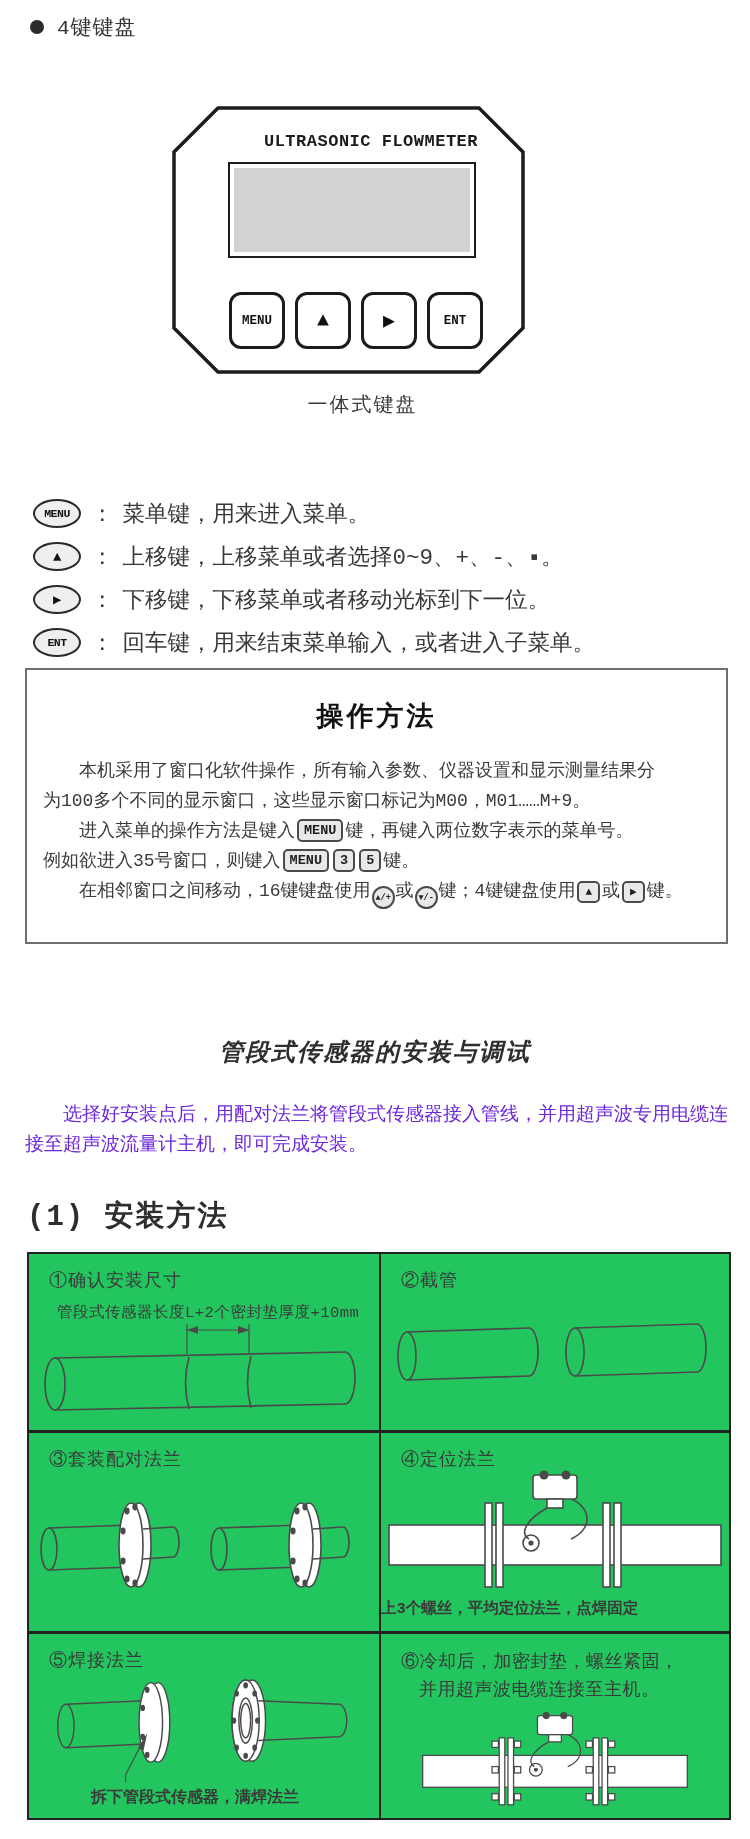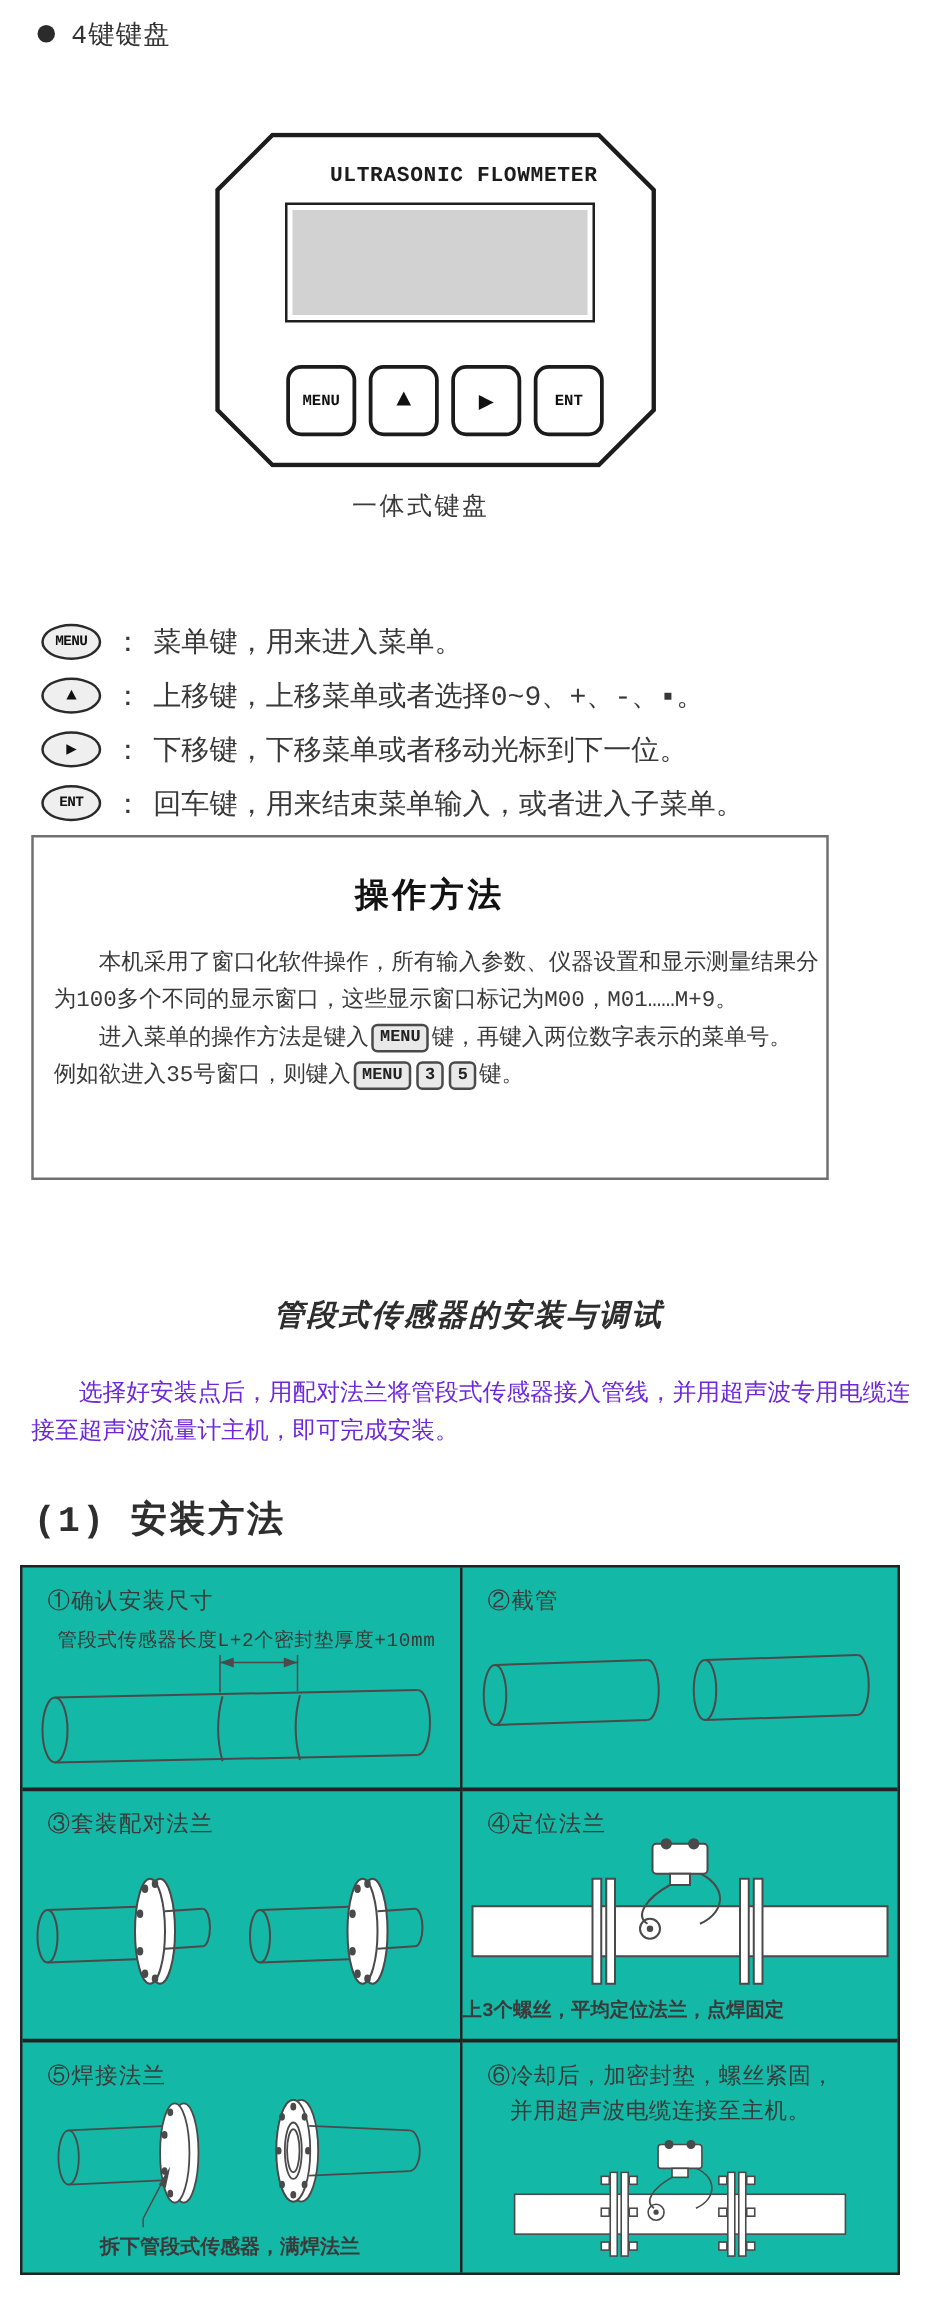--- a/index.html
+++ b/index.html
@@ -13,46 +13,46 @@
 
   
   .device{position:absolute;left:172px;top:106px;width:398px;height:268px;}
   .device .outline{position:absolute;left:0;top:0;}
   .device-title{position:absolute;top:26px;left:0;right:0;text-align:center;font-weight:bold;font-size:17px;letter-spacing:.5px;color:#1c1c1c;}
   .lcd{position:absolute;left:56px;top:56px;width:236px;height:84px;border:2px solid #1f1f1f;background:#fff;padding:4px;}
   .lcd-screen{width:100%;height:100%;background:#d2d2d2;}
   .keys{position:absolute;left:57px;top:186px;display:flex;gap:10px;}
   .key{width:50px;height:51px;border:3px solid #1b1b1b;border-radius:12px;background:#fff;display:flex;align-items:center;justify-content:center;font-weight:bold;font-size:12.5px;color:#111;}
   .key.tri{font-size:20px;}
-  .device-caption{position:absolute;left:160px;top:391px;width:353px;text-align:center;font-size:20px;color:#3a3a3a;letter-spacing:2px;}
+  .device-caption{position:absolute;left:186px;top:391px;width:353px;text-align:center;font-size:20px;color:#3a3a3a;letter-spacing:2px;}
 
   
   .legend{position:absolute;left:33px;top:492px;width:700px;}
   .legend-row{display:flex;align-items:center;height:43px;font-size:22.5px;color:#383838;}
   .lg-key{flex:0 0 auto;width:48px;height:29px;border:2.5px solid #2a2a2a;border-radius:50%;background:#efefef;display:flex;align-items:center;justify-content:center;font-size:11.5px;font-weight:bold;color:#111;margin-right:10px;letter-spacing:-.5px;box-sizing:border-box;}
   .lg-key.tri{font-size:14px;}
   .lg-colon{margin-right:9px;}
 
   
-  .opbox{position:absolute;left:25px;top:668px;width:638px;height:276px;border:2px solid #707070;background:#fff;box-sizing:border-box;}
+  .opbox{position:absolute;left:25px;top:668px;width:703px;height:276px;border:2px solid #707070;background:#fff;box-sizing:border-box;}
   .opbox-title{margin-top:28px;text-align:center;font-size:27px;font-weight:bold;color:#121212;letter-spacing:3px;}
   .opbox-body{margin:22px 16px 0 16px;font-size:18px;line-height:30px;color:#3a3a3a;}
   .op-line{white-space:nowrap;}
   .op-line.indent{text-indent:2em;}
   .kbd{display:inline-block;border:2px solid #4a4a4a;border-radius:5px;background:#e9e9e9;padding:0 5px;font-size:13.5px;font-weight:bold;line-height:19px;color:#222;vertical-align:2px;margin:0 2px;text-indent:0;}
   .kbd-round{display:inline-block;width:23px;height:23px;border:2px solid #4a4a4a;border-radius:50%;background:#e9e9e9;font-size:8.5px;font-weight:bold;line-height:20px;text-align:center;color:#222;vertical-align:-4px;margin:0 1px;box-sizing:border-box;text-indent:0;}
   .kbd-sq{display:inline-block;border:2px solid #4a4a4a;border-radius:5px;background:#e9e9e9;padding:0 6px;font-size:11px;font-weight:bold;line-height:18px;color:#222;vertical-align:1px;margin:0 2px;text-indent:0;}
 
   
   .section-heading{position:absolute;top:1036px;left:0;width:750px;text-align:center;font-size:24px;font-weight:bold;font-style:italic;color:#2e2e2e;letter-spacing:2px;}
   .intro{position:absolute;top:1100px;left:25px;width:703px;font-size:19px;line-height:30px;text-indent:2em;color:#6d28d9;}
   .sub-heading{position:absolute;top:1196px;left:27px;font-size:29px;font-weight:bold;color:#2e2e2e;letter-spacing:2px;}
 
   
-  .itable{position:absolute;left:16px;top:1252px;width:704px;height:568px;border:2px solid #222;box-sizing:border-box;display:grid;grid-template-columns:352px 348px;grid-template-rows:179px 201px 184px;background:#14b8a6;}
+  .itable{position:absolute;left:27px;top:1252px;width:704px;height:568px;border:2px solid #222;box-sizing:border-box;display:grid;grid-template-columns:352px 348px;grid-template-rows:179px 201px 184px;background:#22c55e;}
   .cell{position:relative;box-sizing:border-box;padding:14px 10px 0 20px;}
   .cell.cl{border-right:2px solid #222;}
   .cell.rb{border-bottom:3px solid #222;}
   .cell-label{font-size:18px;color:#3a3a3a;letter-spacing:1px;}
   .cell-note{font-size:15.5px;color:#3a3a3a;margin-top:10px;margin-left:8px;letter-spacing:.5px;}
   .cell-svg{position:absolute;left:0;}
   .cap-center{position:absolute;left:0;right:0;bottom:12px;text-align:left;font-size:15.5px;font-weight:bold;color:#3a3a3a;}
   .cap-left{position:absolute;left:62px;bottom:10px;font-size:16px;font-weight:bold;color:#3a3a3a;}
   .cell6-text{font-size:18px;line-height:28px;color:#3a3a3a;letter-spacing:.5px;}
   .cell6-text .l2{padding-left:18px;}
@@ -111,20 +111,23 @@
   <div class="opbox">
     <div class="opbox-title">操作方法</div>
     <div class="opbox-body">
       <div class="op-line indent">本机采用了窗口化软件操作，所有输入参数、仪器设置和显示测量结果分</div>
       <div class="op-line">为100多个不同的显示窗口，这些显示窗口标记为M00，M01……M+9。</div>
       <div class="op-line indent">
         <span>进入菜单的操作方法是键入</span><span class="kbd">MENU</span><span>键，再键入两位数字表示的菜单号。</span>
       </div>
       <div class="op-line">
         <span>例如欲进入35号窗口，则键入</span><span class="kbd">MENU</span><span class="kbd">3</span><span class="kbd">5</span><span>键。</span>
+      </div>
+      <div class="op-line indent">
+        <span>在相邻窗口之间移动，16键键盘使用</span><span class="kbd-round">▲/+</span><span>或</span><span class="kbd-round">▼/-</span><span>键；4键键盘使用</span><span class="kbd-sq">▲</span><span>或</span><span class="kbd-sq">▶</span><span>键。</span>
       </div>
     </div>
   </div>
 
   <div class="section-heading">管段式传感器的安装与调试</div>
   <div class="intro">选择好安装点后，用配对法兰将管段式传感器接入管线，并用超声波专用电缆连接至超声波流量计主机，即可完成安装。</div>
   <div class="sub-heading">(1) 安装方法</div>
 
   <div class="itable">
 

